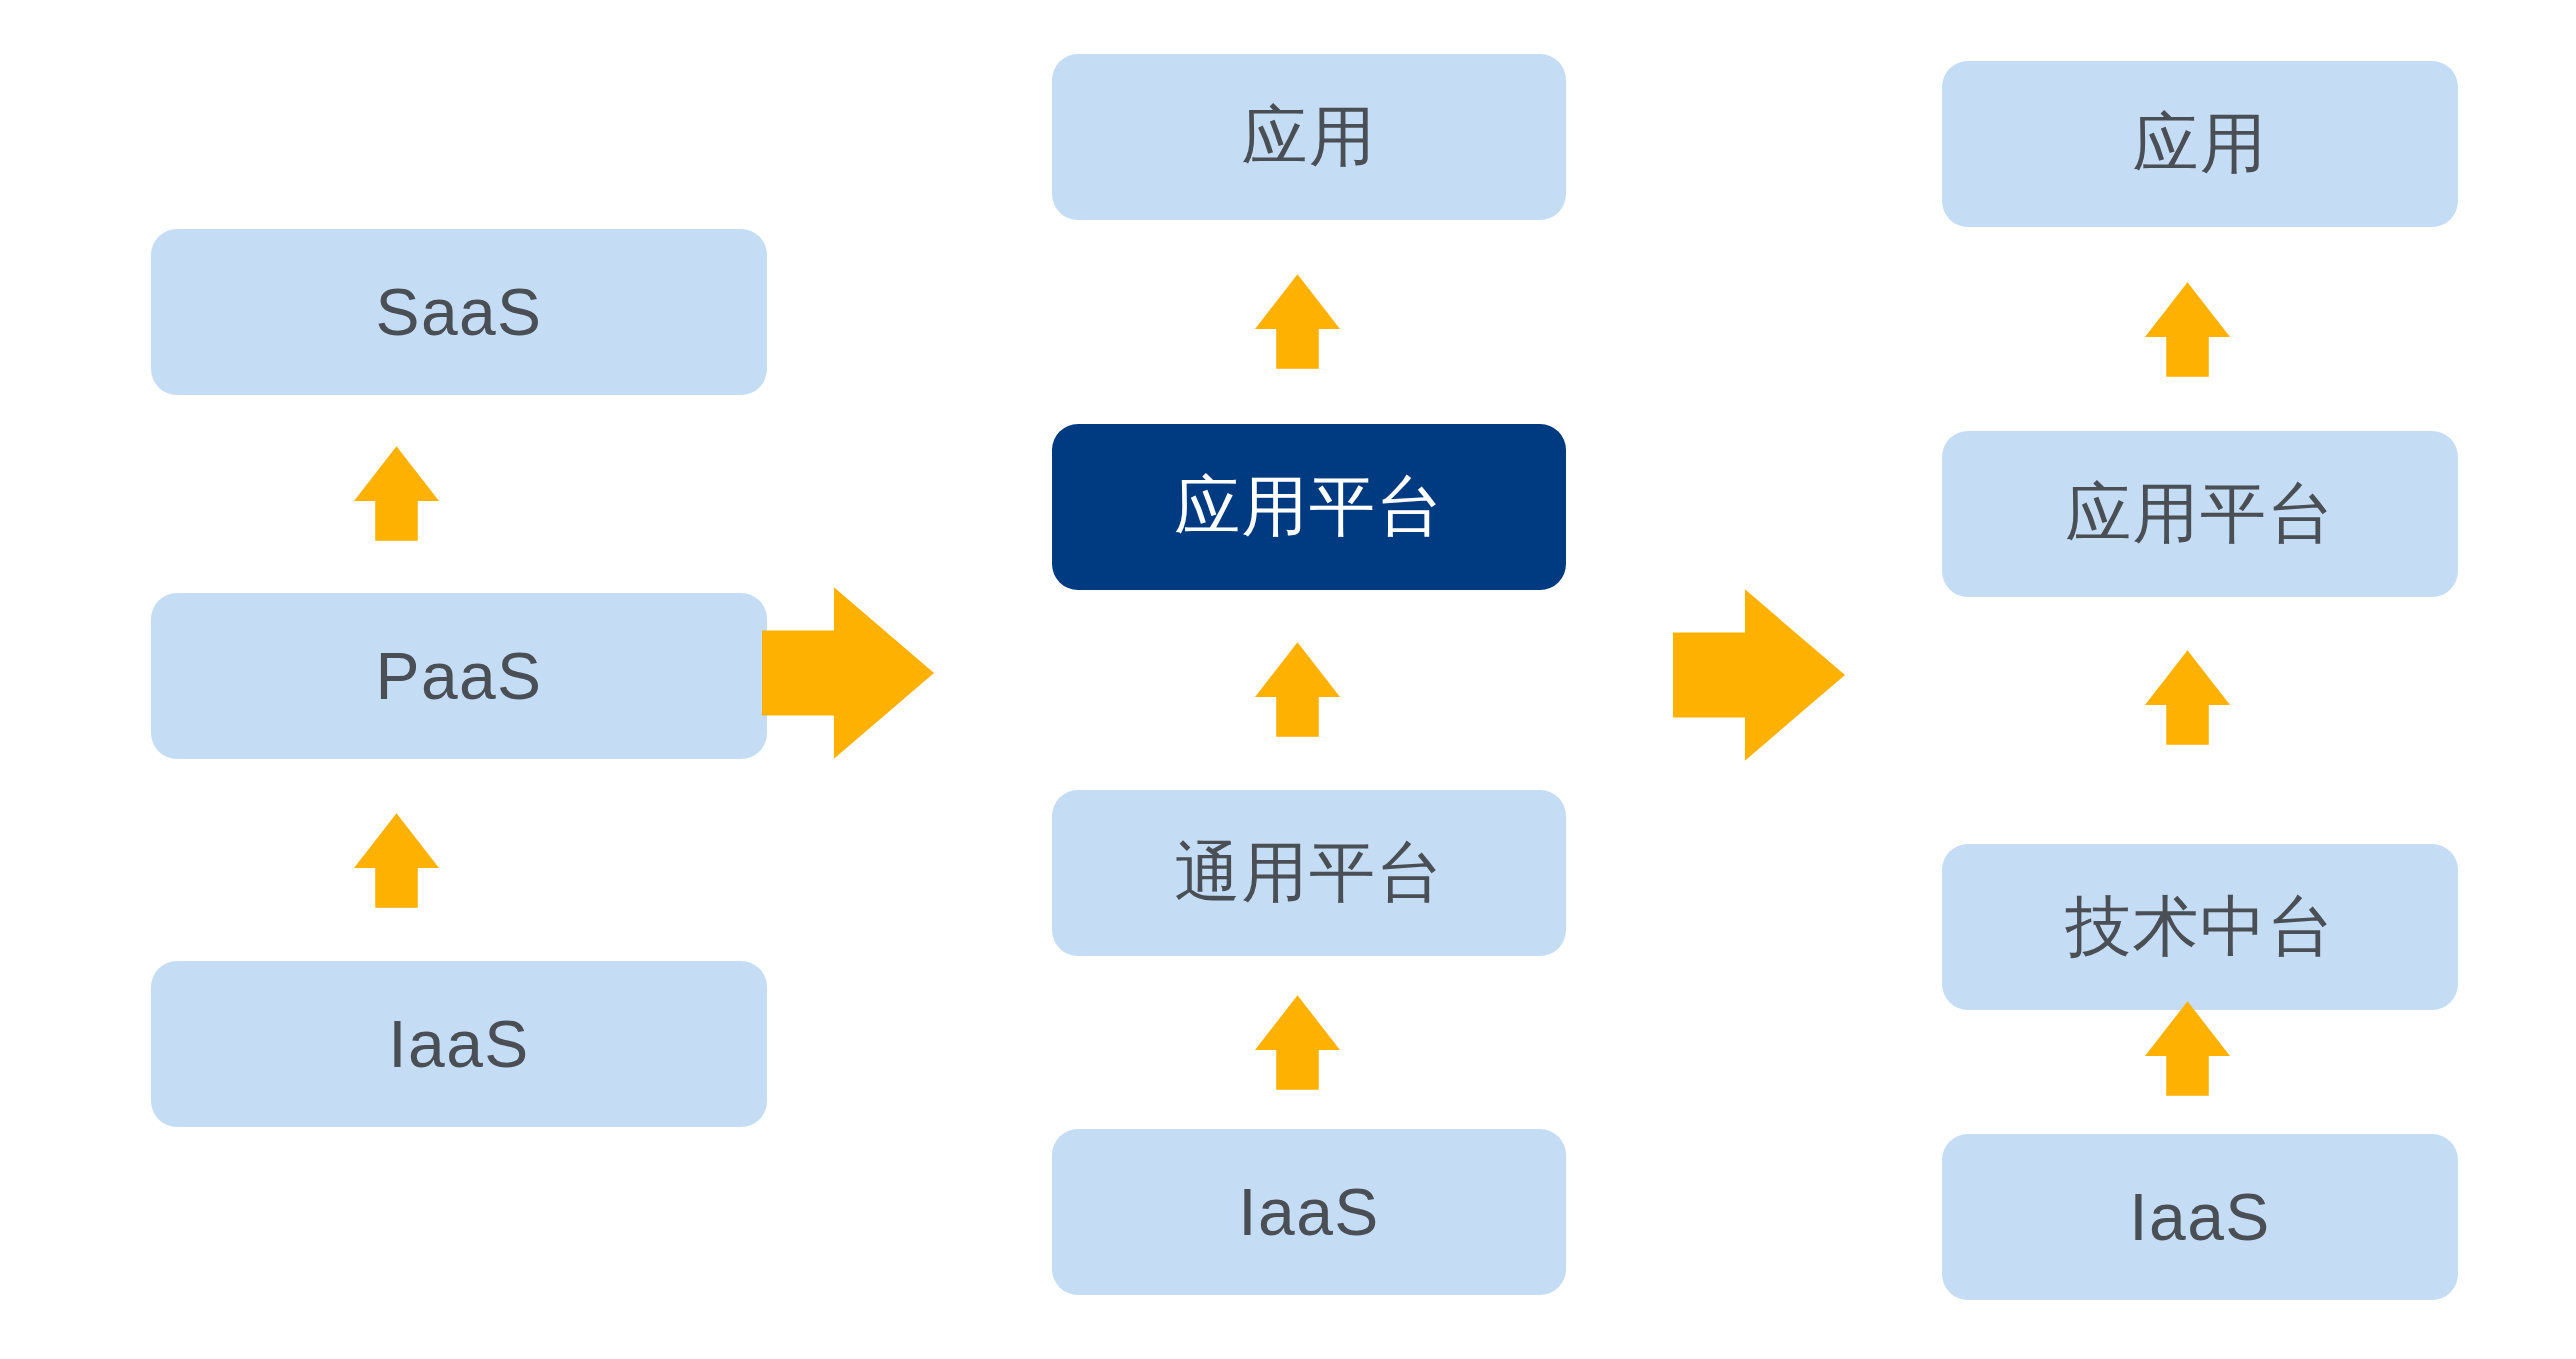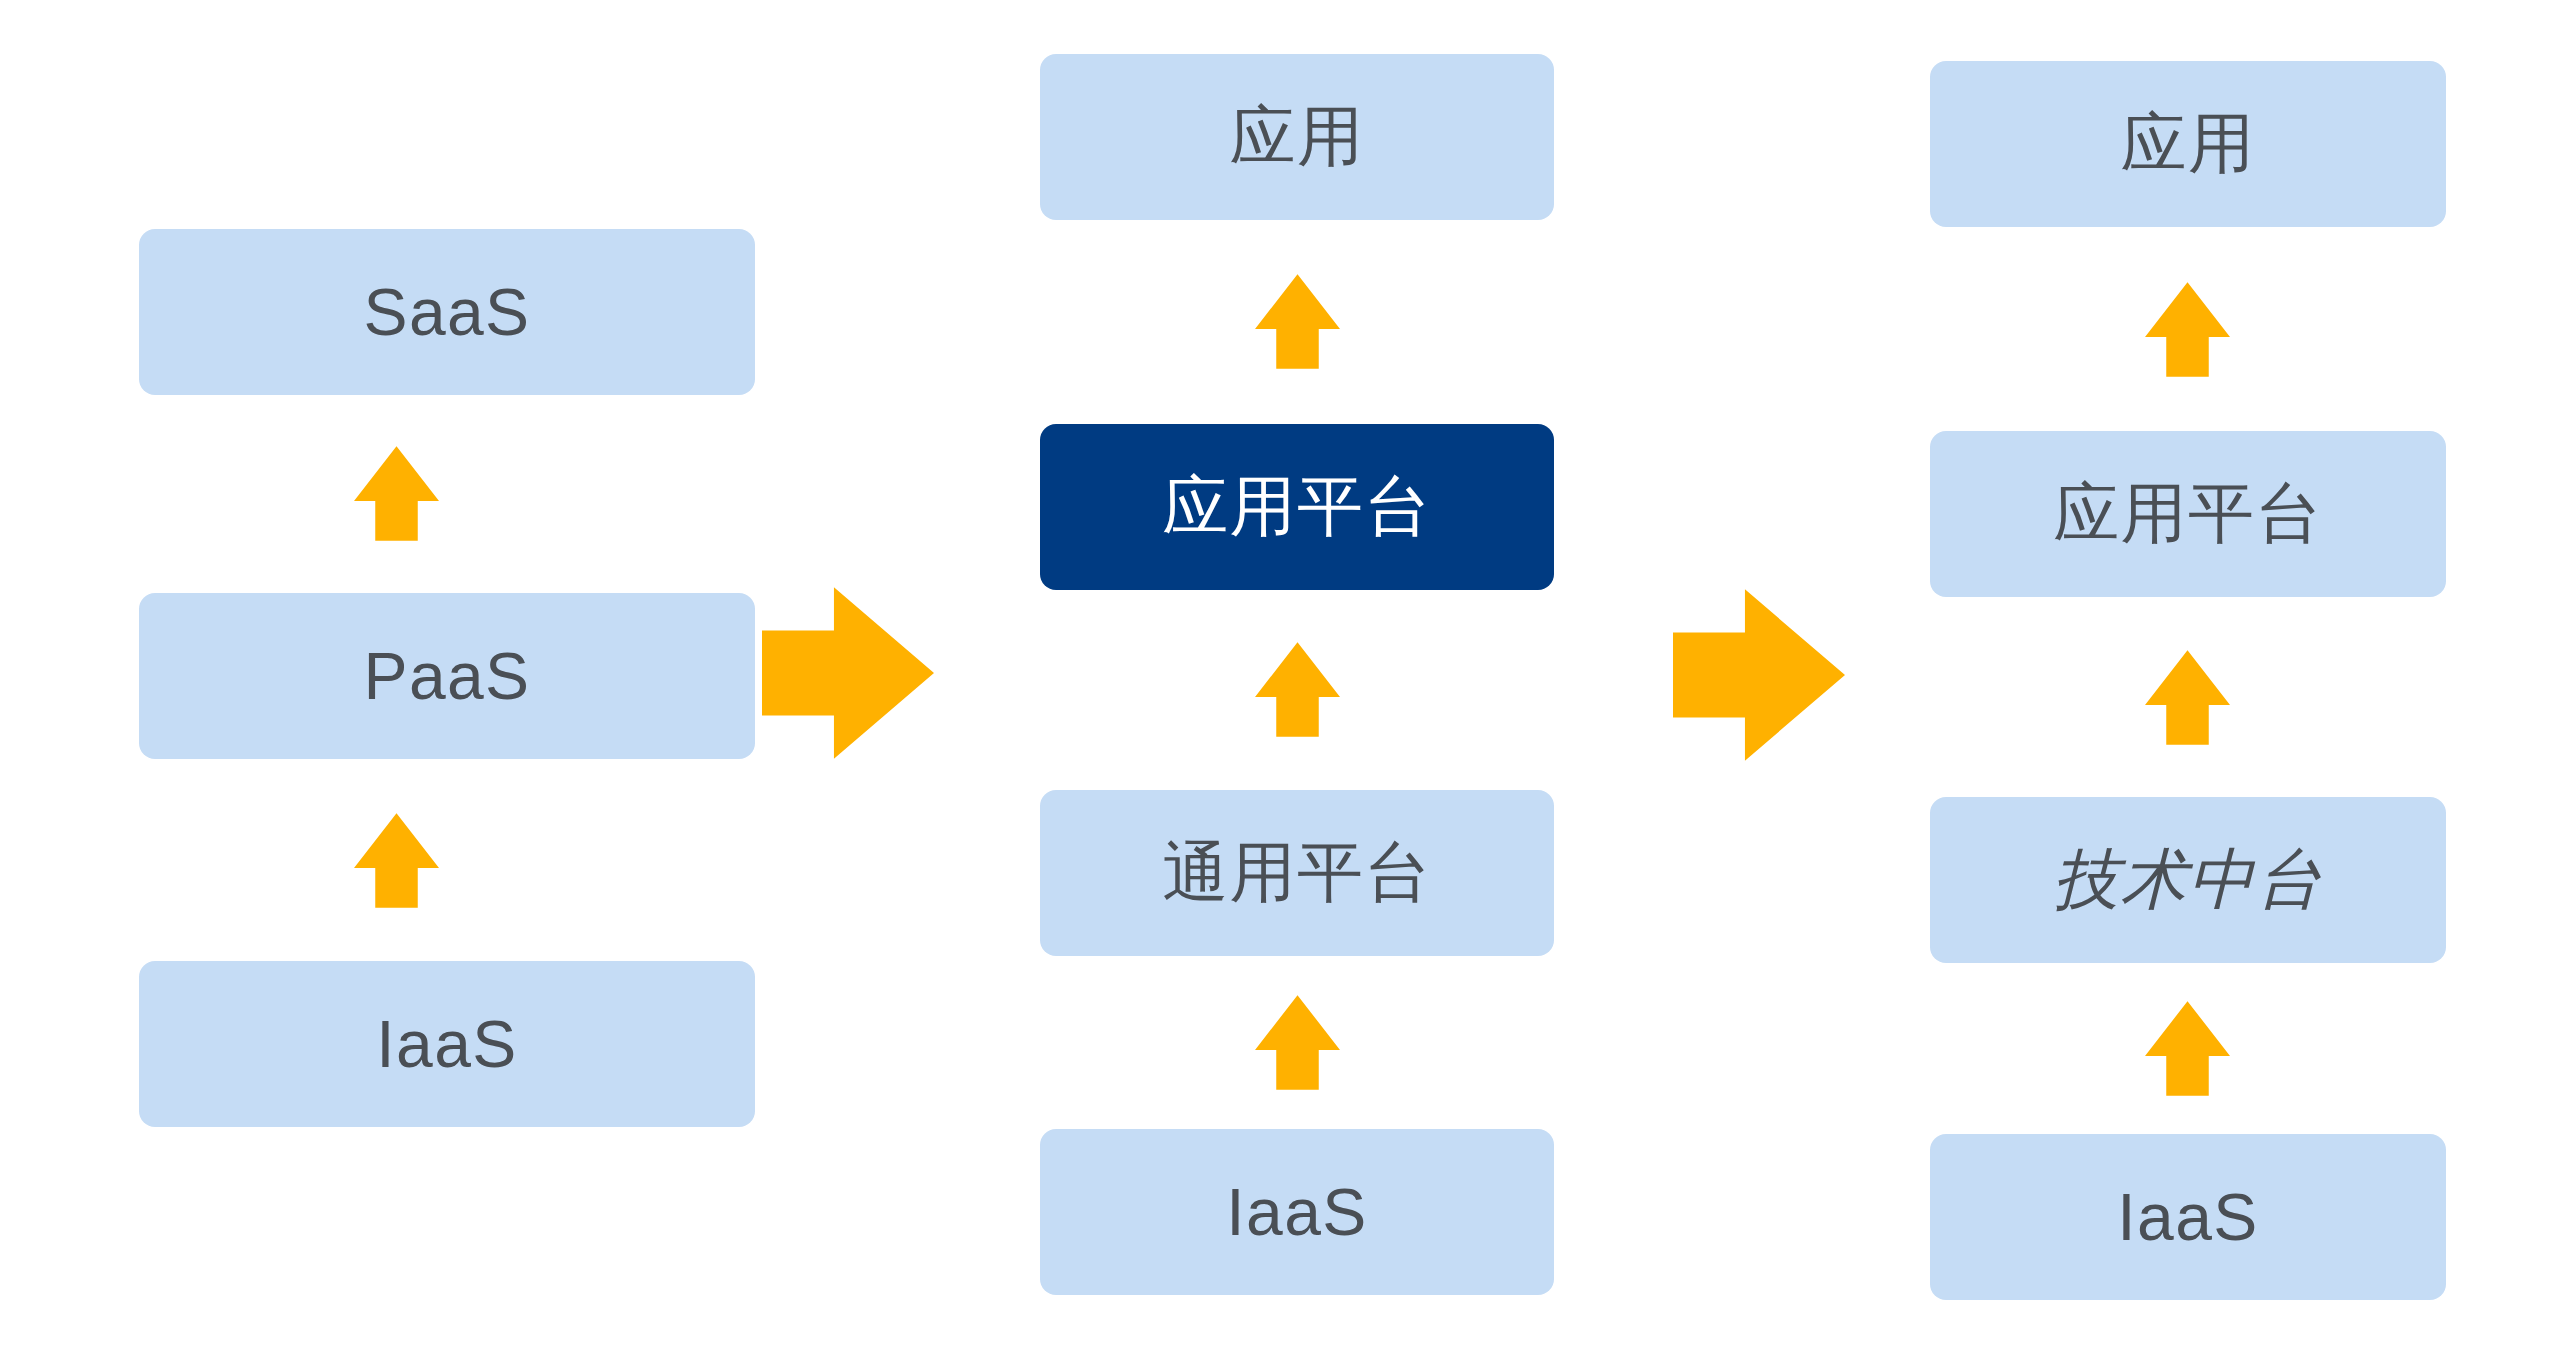--- a/index.html
+++ b/index.html
@@ -21,27 +21,28 @@
     height: 1360px;
     background: var(--background);
     font-family: "Liberation Sans", sans-serif;
     overflow: hidden;
   }
   .box {
     position: absolute;
     box-sizing: border-box;
     background: var(--box-bg);
     color: var(--box-text);
-    border-radius: 16px;
+    border-radius: 26px;
     display: flex;
     align-items: center;
     justify-content: center;
     font-size: 66px;
     font-weight: 500;
     letter-spacing: 1.4px;
+    margin-left: 12px;
   }
   .box.highlight {
     background: var(--highlight-bg);
     color: var(--highlight-text);
   }
   .arrow {
     position: absolute;
     color: var(--arrow);
   }
   .arrow svg { display: block; width: 100%; height: 100%; }
@@ -63,21 +64,21 @@
   .c2b4 { top: 1129px; }
   .up2 { left: 1255px; width: 85px; height: 95px; }
   .up2-1 { top: 274px; }
   .up2-2 { top: 642px; }
   .up2-3 { top: 995px; }
 
   
   .c3 { left: 1930px; width: 516px; height: 166px; }
   .c3b1 { top: 61px; }
   .c3b2 { top: 431px; }
-  .c3b3 { top: 797px; font-style: italic; }
+  .c3b3 { top: 844px; }
   .c3b4 { top: 1134px; }
   .up3 { left: 2145px; width: 85px; height: 95px; }
   .up3-1 { top: 282px; }
   .up3-2 { top: 650px; }
   .up3-3 { top: 1001px; }
 
   
   .right-arrow { width: 172px; height: 172px; }
   .ra1 { left: 762px; top: 587px; }
   .ra2 { left: 1673px; top: 589px; }

